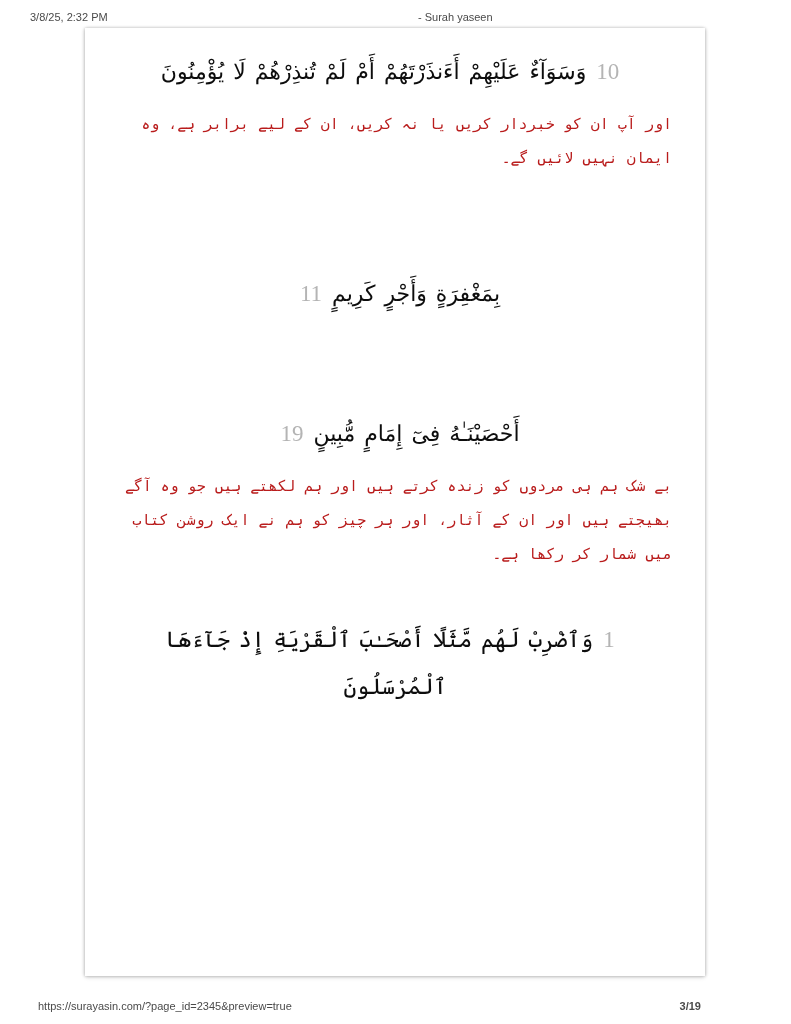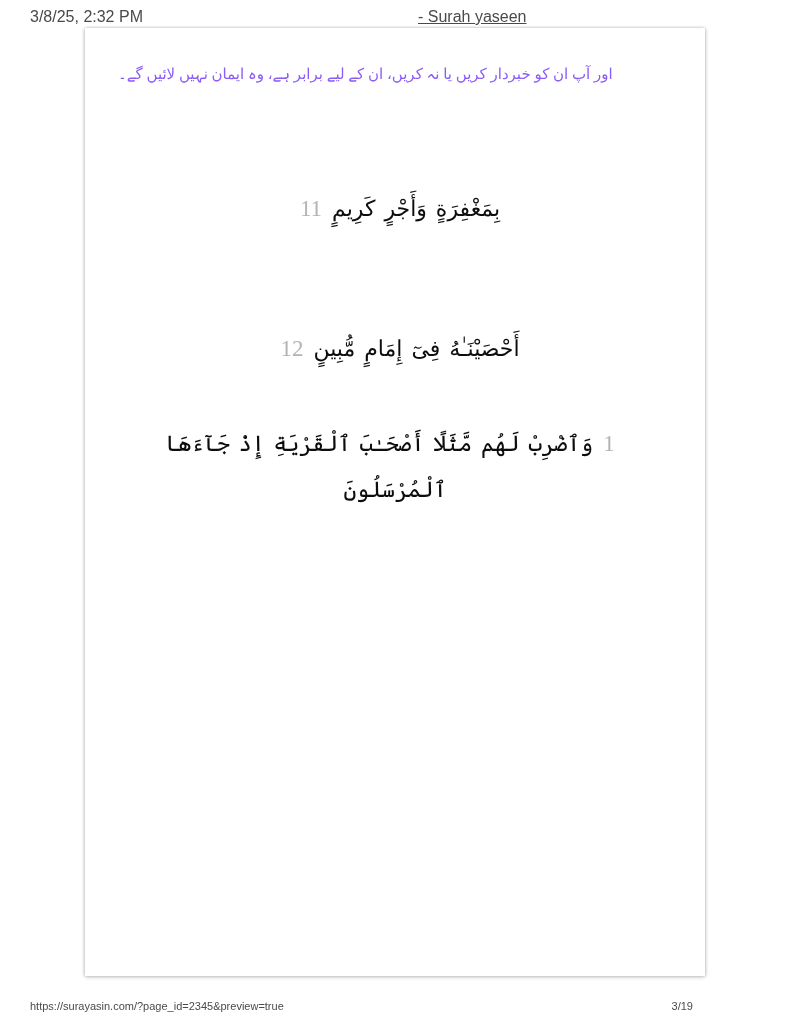--- a/index.html
+++ b/index.html
@@ -17,58 +17,58 @@
 
   
   .print-header {
     position: absolute;
     top: 0;
     left: 0;
     width: 699px;
     height: 34px;
     display: flex;
     align-items: center;
-    font-size: 16px;
+    font-size: 11px;
     color: #4a4a4a;
     font-family: "Liberation Sans", sans-serif;
     z-index: 5;
   }
   .print-header .ph-left {
     position: absolute;
     left: 30px;
     white-space: nowrap;
   }
   .print-header .ph-right {
     position: absolute;
     left: 418px;
     white-space: nowrap;
-    text-decoration: underline;
   }
 
   .print-footer {
     position: absolute;
     bottom: 0;
-    left: 0;
+    left: 8px;
     width: 723px;
     height: 36px;
     display: flex;
     align-items: center;
     font-size: 11px;
     color: #4a4a4a;
     z-index: 5;
   }
   .print-footer .pf-left {
     position: absolute;
     left: 30px;
     white-space: nowrap;
   }
   .print-footer .pf-right {
     position: absolute;
     right: 30px;
     white-space: nowrap;
+    font-weight: bold;
   }
 
   
   .sheet {
     position: absolute;
     left: 85px;
     top: 28px;
     width: 620px;
     height: 948px;
     background: #ffffff;
@@ -105,57 +105,59 @@
     font-size: 23px;
     letter-spacing: 0;
     padding: 0 10px;
     direction: ltr;
     display: inline-block;
     vertical-align: baseline;
   }
 
   .urdu {
     direction: rtl;
-    text-align: left;
-    font-family: Liberation Serif, serif;
+    text-align: right;
+    font-family: Liberation Mono, monospace;
     font-size: 15px;
     line-height: 2.25;
-    color: #8b5cf6;
+    color: #b91c1c;
     margin: 0;
     padding: 10px 8px 0 8px;
   }
 
   .gap-lg { height: 44px; }
   .gap-md { height: 40px; }
 </style>
 </head>
 <body>
 
 <div class="print-header">
   <span class="ph-left">3/8/25, 2:32 PM</span>
   <span class="ph-right">- Surah yaseen</span>
 </div>
 
 <div class="sheet">
   <div class="sheet-inner">
 
     <div class="ayah-block">
+      <p class="arabic"><span class="ayah-num">10</span><span>وَسَوَآءٌ عَلَيْهِمْ أَءَنذَرْتَهُمْ أَمْ لَمْ تُنذِرْهُمْ لَا يُؤْمِنُونَ</span></p>
       <p class="urdu">اور آپ ان کو خبردار کریں یا نہ کریں، ان کے لیے برابر ہے، وہ ایمان نہیں لائیں گے۔</p>
     </div>
 
     <div class="gap-lg"></div>
 
     <div class="ayah-block">
       <p class="arabic"><br><span>بِمَغْفِرَةٍ وَأَجْرٍ كَرِيمٍ</span><span class="ayah-num">11</span></p>
     </div>
 
     <div class="gap-md"></div>
 
     <div class="ayah-block">
-      <p class="arabic"><br><span>أَحْصَيْنَـٰهُ فِىٓ إِمَامٍ مُّبِينٍ</span><span class="ayah-num">12</span></p>
+      <p class="arabic"><br><span>أَحْصَيْنَـٰهُ فِىٓ إِمَامٍ مُّبِينٍ</span><span class="ayah-num">19</span></p>
+      <p class="urdu">بے شک ہم ہی مردوں کو زندہ کرتے ہیں اور ہم لکھتے ہیں جو وہ آگے بھیجتے ہیں اور ان کے آثار، اور ہر چیز کو ہم نے ایک روشن کتاب میں شمار کر رکھا ہے۔</p>
     </div>
 
     <div class="gap-md"></div>
 
     <div class="ayah-block">
       <p class="arabic"><span class="ayah-num">1</span><span>وَٱضْرِبْ لَهُم مَّثَلًا أَصْحَـٰبَ ٱلْقَرْيَةِ إِذْ جَآءَهَا ٱلْمُرْسَلُونَ</span></p>
     </div>
 
   </div>
 </div>

